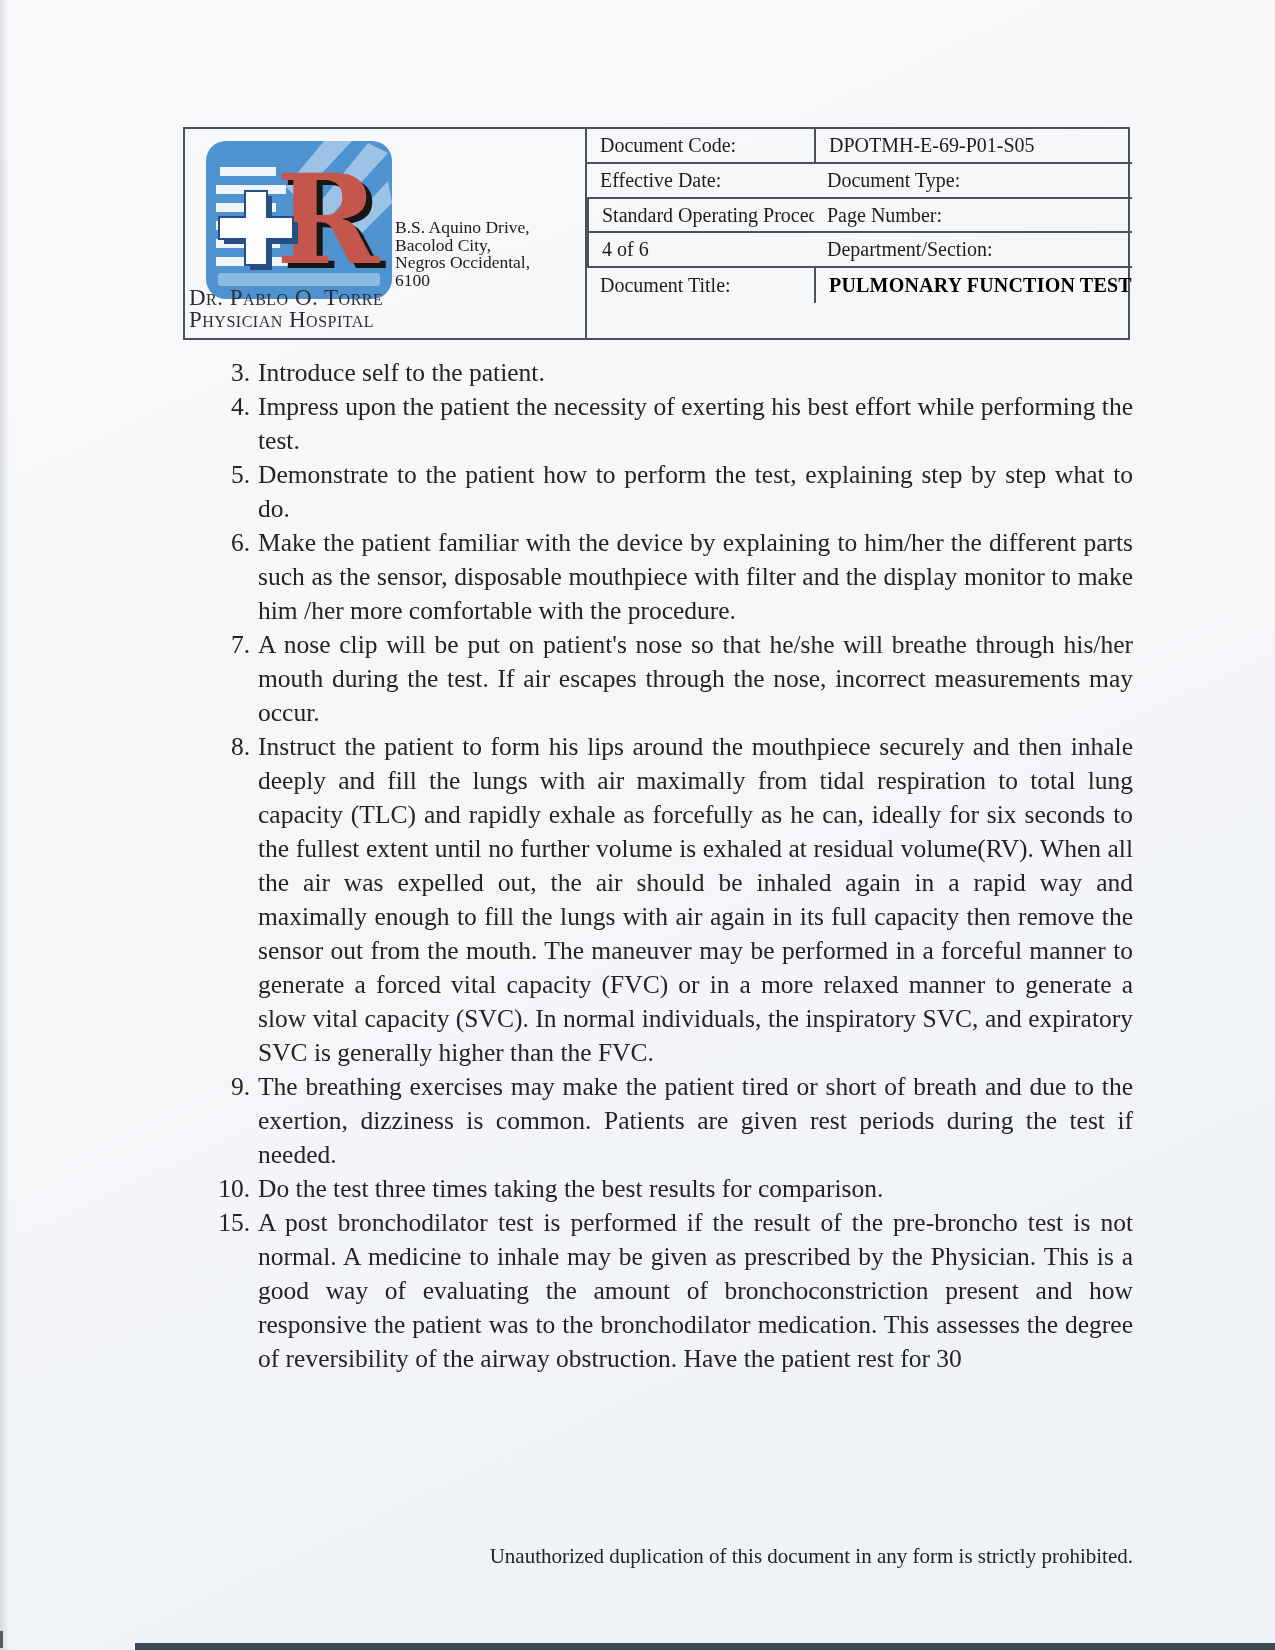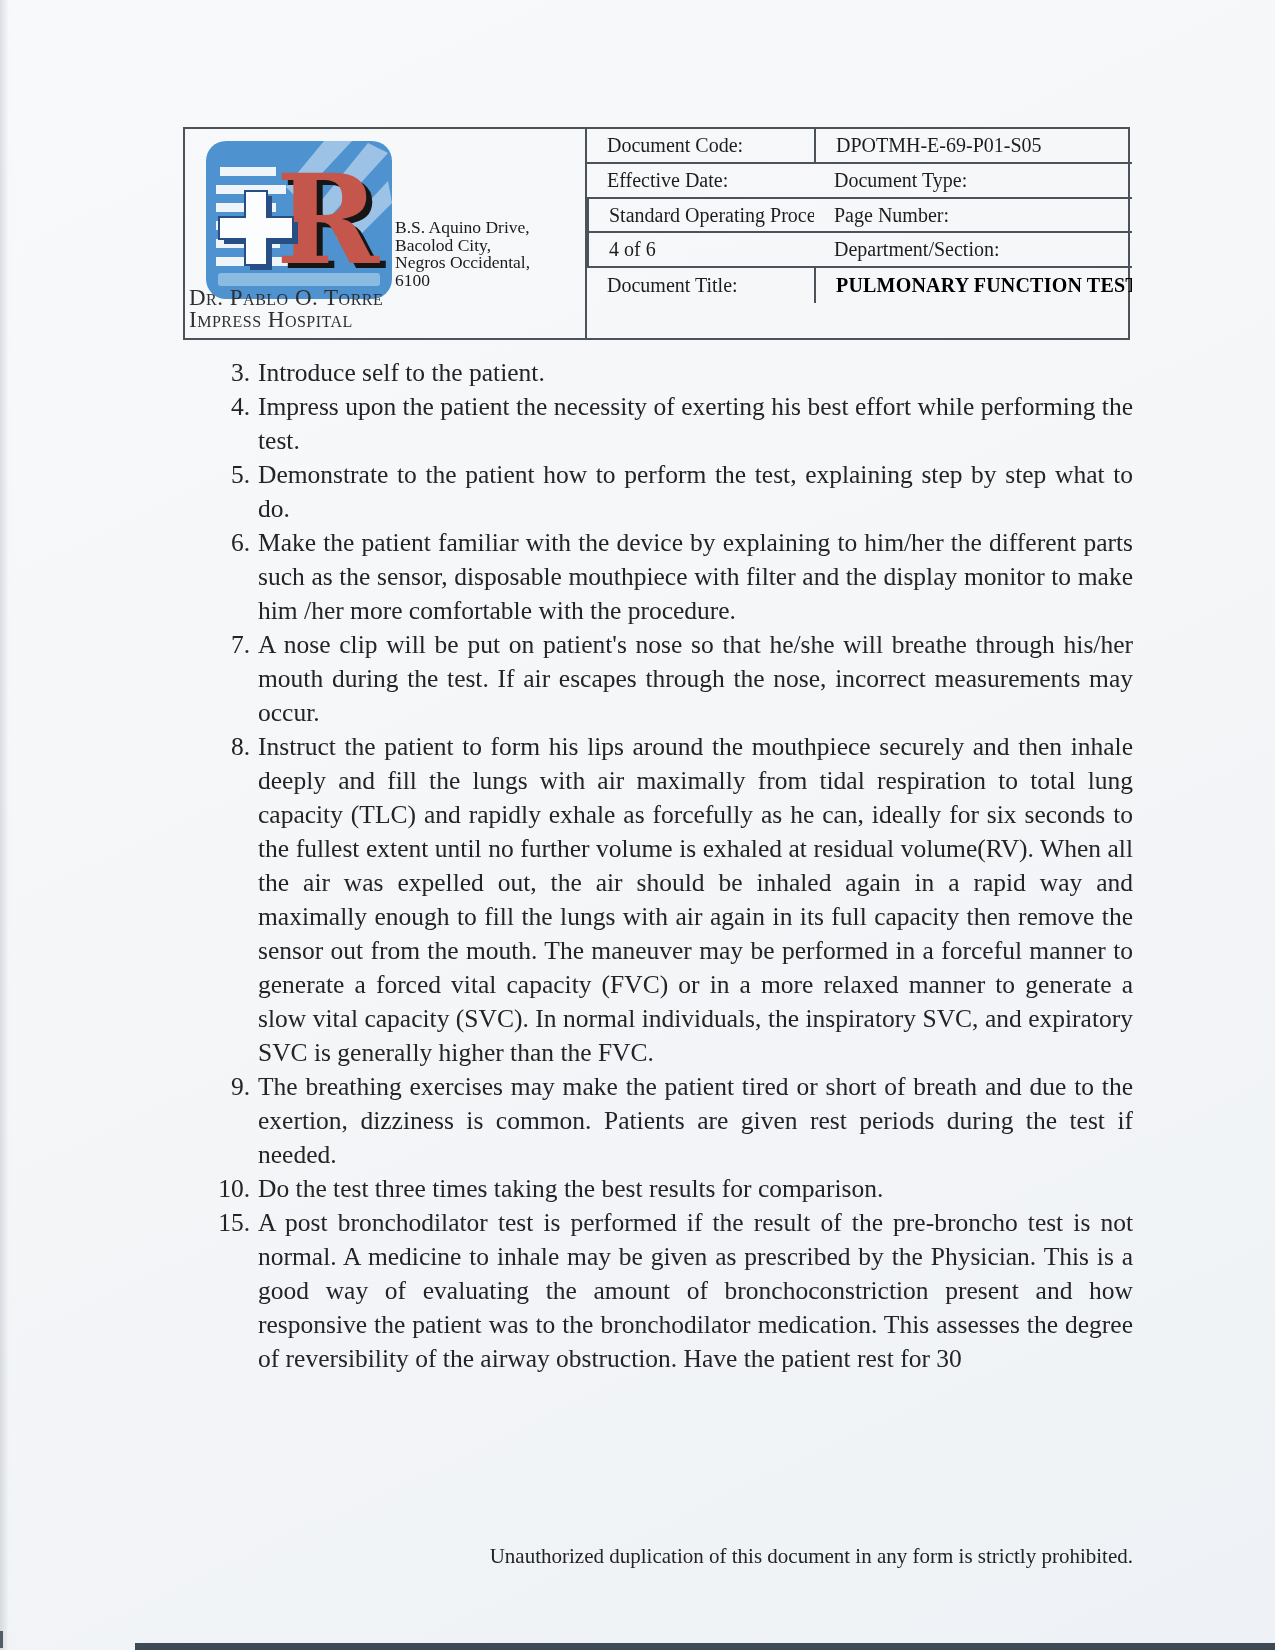--- a/index.html
+++ b/index.html
@@ -18,21 +18,21 @@
   }
   
   .header-table{
     position:absolute;left:183px;top:127px;width:947px;height:213px;
     display:grid;grid-template-columns:402px 227px 318px;grid-template-rows:repeat(6,1fr);
     border:2px solid #4c525a;box-sizing:border-box;background:transparent;
   }
   .logo-cell{grid-column:1;grid-row:1/7;position:relative;border-right:2px solid #4c525a;}
   .hlabel,.hvalue{
     display:flex;align-items:center;box-sizing:border-box;
-    padding-left:20px;font-size:20px;color:#1d1d1f;
+    padding-left:13px;font-size:20px;color:#1d1d1f;
     border-bottom:2px solid #4c525a;white-space:nowrap;overflow:hidden;
   }
   .hvalue{border-left:2px solid #4c525a;}
   .header-table > :nth-last-child(1),
   .header-table > :nth-last-child(2){border-bottom:none;}
   .hvalue.bold{font-weight:bold;color:#000;letter-spacing:.2px;}
   .logo-svg{position:absolute;left:21px;top:12px;}
   .addr{
     position:absolute;left:210px;top:90px;width:172px;
     font-size:17.5px;line-height:17.5px;color:#1b1b1d;
@@ -89,21 +89,21 @@
         <path d="M 39 50 h 22 v 26 h 26 v 22 h -26 v 26 h -22 v -26 h -26 v -22 h 26 z" fill="#fbfdff" stroke="#274f86" stroke-width="2"></path>
       </svg>
       <div class="addr">
         <div>B.S. Aquino Drive,</div>
         <div>Bacolod City,</div>
         <div>Negros Occidental,</div>
         <div>6100</div>
       </div>
       <div class="hosp-name">
         <div>Dr. Pablo O. Torre</div>
-        <div>Impress Hospital</div>
+        <div>Physician Hospital</div>
       </div>
     </div>
 
     <div class="hlabel">Document Code:</div>
     <div class="hvalue">DPOTMH-E-69-P01-S05</div>
 
     <div class="hlabel">Effective Date:</div>
 
     <div class="hlabel">Document Type:</div>
     <div class="hvalue">Standard Operating Procedure</div>

